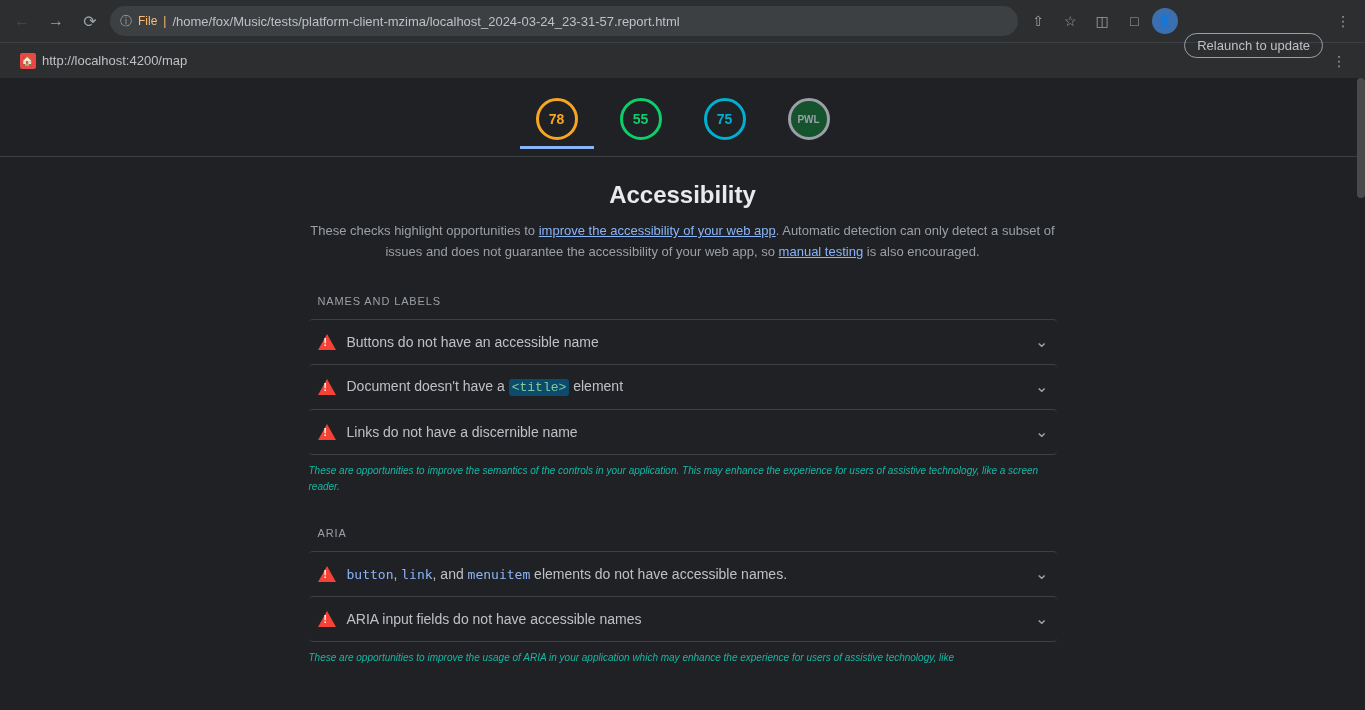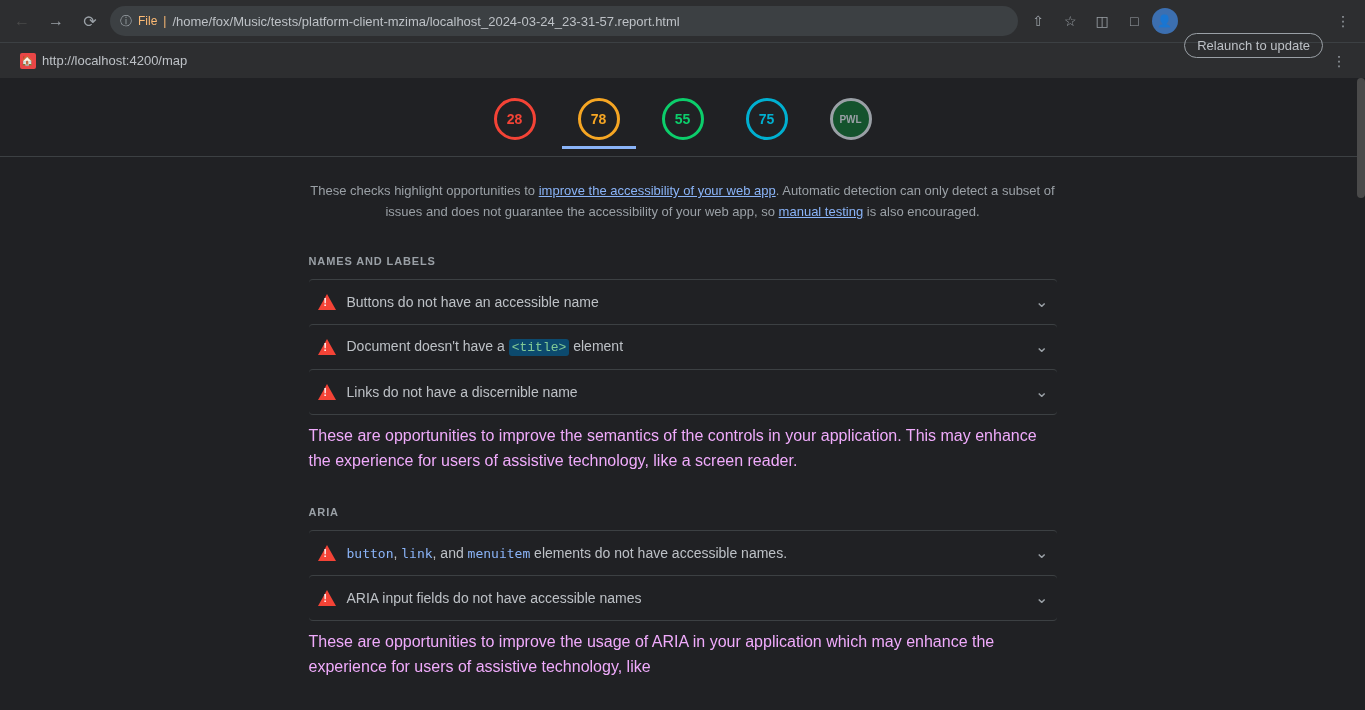--- a/index.html
+++ b/index.html
@@ -166,21 +166,22 @@
       color: #8ab4f8;
       text-decoration: underline;
     }
 
     .category-label {
       font-size: 11px;
       color: #9aa0a6;
       letter-spacing: 0.08em;
       margin-bottom: 8px;
       padding-bottom: 4px;
-      font-weight: 700;
+      font-weight: 400;
+      margin-left: 9px;
     }
 
     .audit-item {
       display: flex;
       align-items: center;
       padding: 12px 8px;
       border-top: 1px solid #3c4043;
       cursor: pointer;
       border-radius: 4px;
     }
@@ -228,24 +229,25 @@
       font-size: 13px;
     }
 
     .chevron-icon {
       color: #9aa0a6;
       font-size: 16px;
       margin-left: 8px;
     }
 
     .section-footer-note {
-      font-size: 16px;
-      color: #f0abfc;
+      font-size: 10px;
+      color: #14b8a6;
       line-height: 1.6;
       margin: 8px 0 32px 0;
+      font-style: italic;
     }
 
     .category-section {
       margin-bottom: 8px;
     }
 
     .scrollbar-thumb {
       position: fixed;
       right: 0;
       top: 78px;
@@ -286,39 +288,37 @@
   <div class="bookmark-item">
     <div class="bookmark-favicon">🏠</div>
     <span>http://localhost:4200/map</span>
   </div>
   <button class="toolbar-icon-btn">⋮</button>
 </div>
 
 <div class="page-content">
 
   <div class="score-tabs">
-    <div class="score-tab">
-      <div class="score-circle red">28</div>
-    </div>
     <div class="score-tab active">
       <div class="score-circle orange">78</div>
     </div>
     <div class="score-tab">
       <div class="score-circle green">55</div>
     </div>
     <div class="score-tab">
       <div class="score-circle teal">75</div>
     </div>
     <div class="score-tab">
       <div class="score-circle gray" style="font-size:10px;">PWL</div>
     </div>
   </div>
 
   <div class="main-area">
 
+    <h1 class="section-title">Accessibility</h1>
 
     <p class="section-desc">
       <span>These checks highlight opportunities to </span><a href="#">improve the accessibility of your web app</a><span>. Automatic detection can only detect a subset of issues and does not guarantee the accessibility of your web app, so </span><a href="#">manual testing</a><span> is also encouraged.</span>
     </p>
 
     <div class="category-section">
       <div class="category-label">NAMES AND LABELS</div>
 
       <div class="audit-item">
         <div class="audit-icon">

